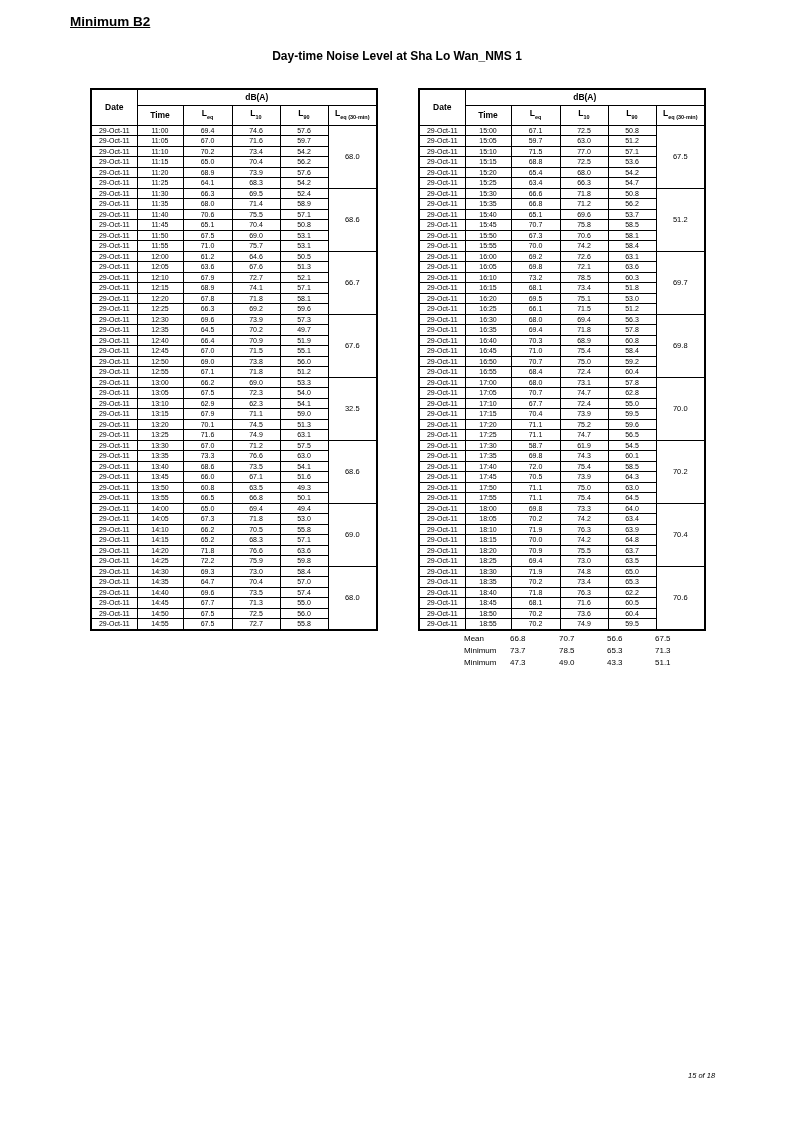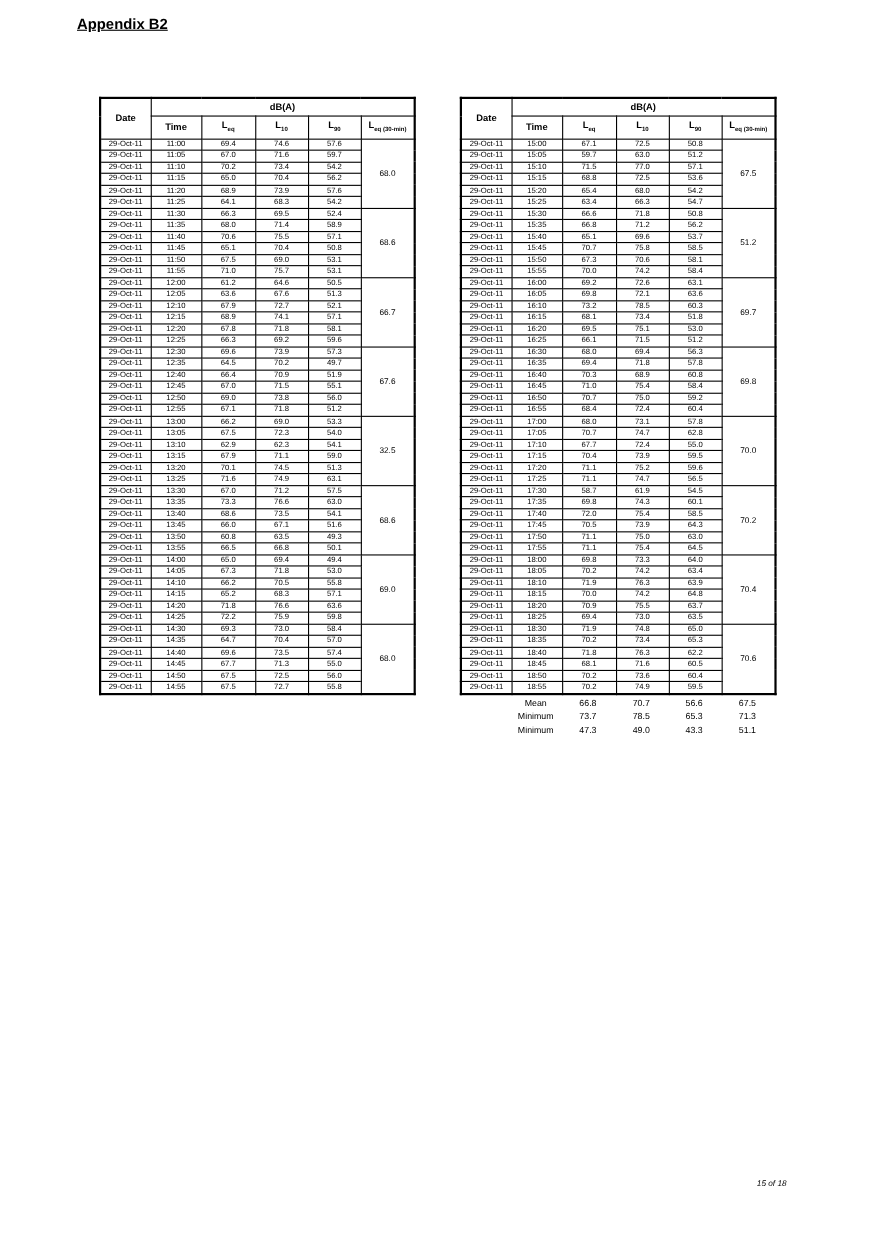--- a/index.html
+++ b/index.html
@@ -33,34 +33,35 @@
   table.noise thead tr:last-child th { border-bottom:1.5px solid #000; }
   table.noise td { height:9.5px; line-height:9.5px; font-size:7px; }
   table.noise tr.block-start td { border-top:1.5px solid #000; }
   table.noise td.leq30 { font-size:7.5px; }
 
   table.summary {
     border-collapse:collapse; table-layout:fixed; width:286px;
     font-size:8px; margin-top:2px;
   }
   table.summary td {
-    border:none; text-align:center; padding:0;
+    border:none; text-align:left; padding:0;
     height:12px; line-height:12px; white-space:nowrap;
   }
   .footer {
     position:absolute; left:688px; top:1071px;
     font-size:7.5px; color:#000;font-style:italic;
   }
 </style>
 </head>
 <body>
 
 <div class="page">
 
-  <div class="appendix">Appendix B2</div>
+  <div class="appendix">Minimum B2</div>
+  <div class="title">Day-time Noise Level at Sha Lo Wan_NMS 1</div>
 
   <div class="table-block left">
     <table class="noise">
       <colgroup>
         <col style="width:46px">
           <col style="width:46px">
           <col style="width:49px">
         <col style="width:48px">
           <col style="width:48px">
           <col style="width:49px">

